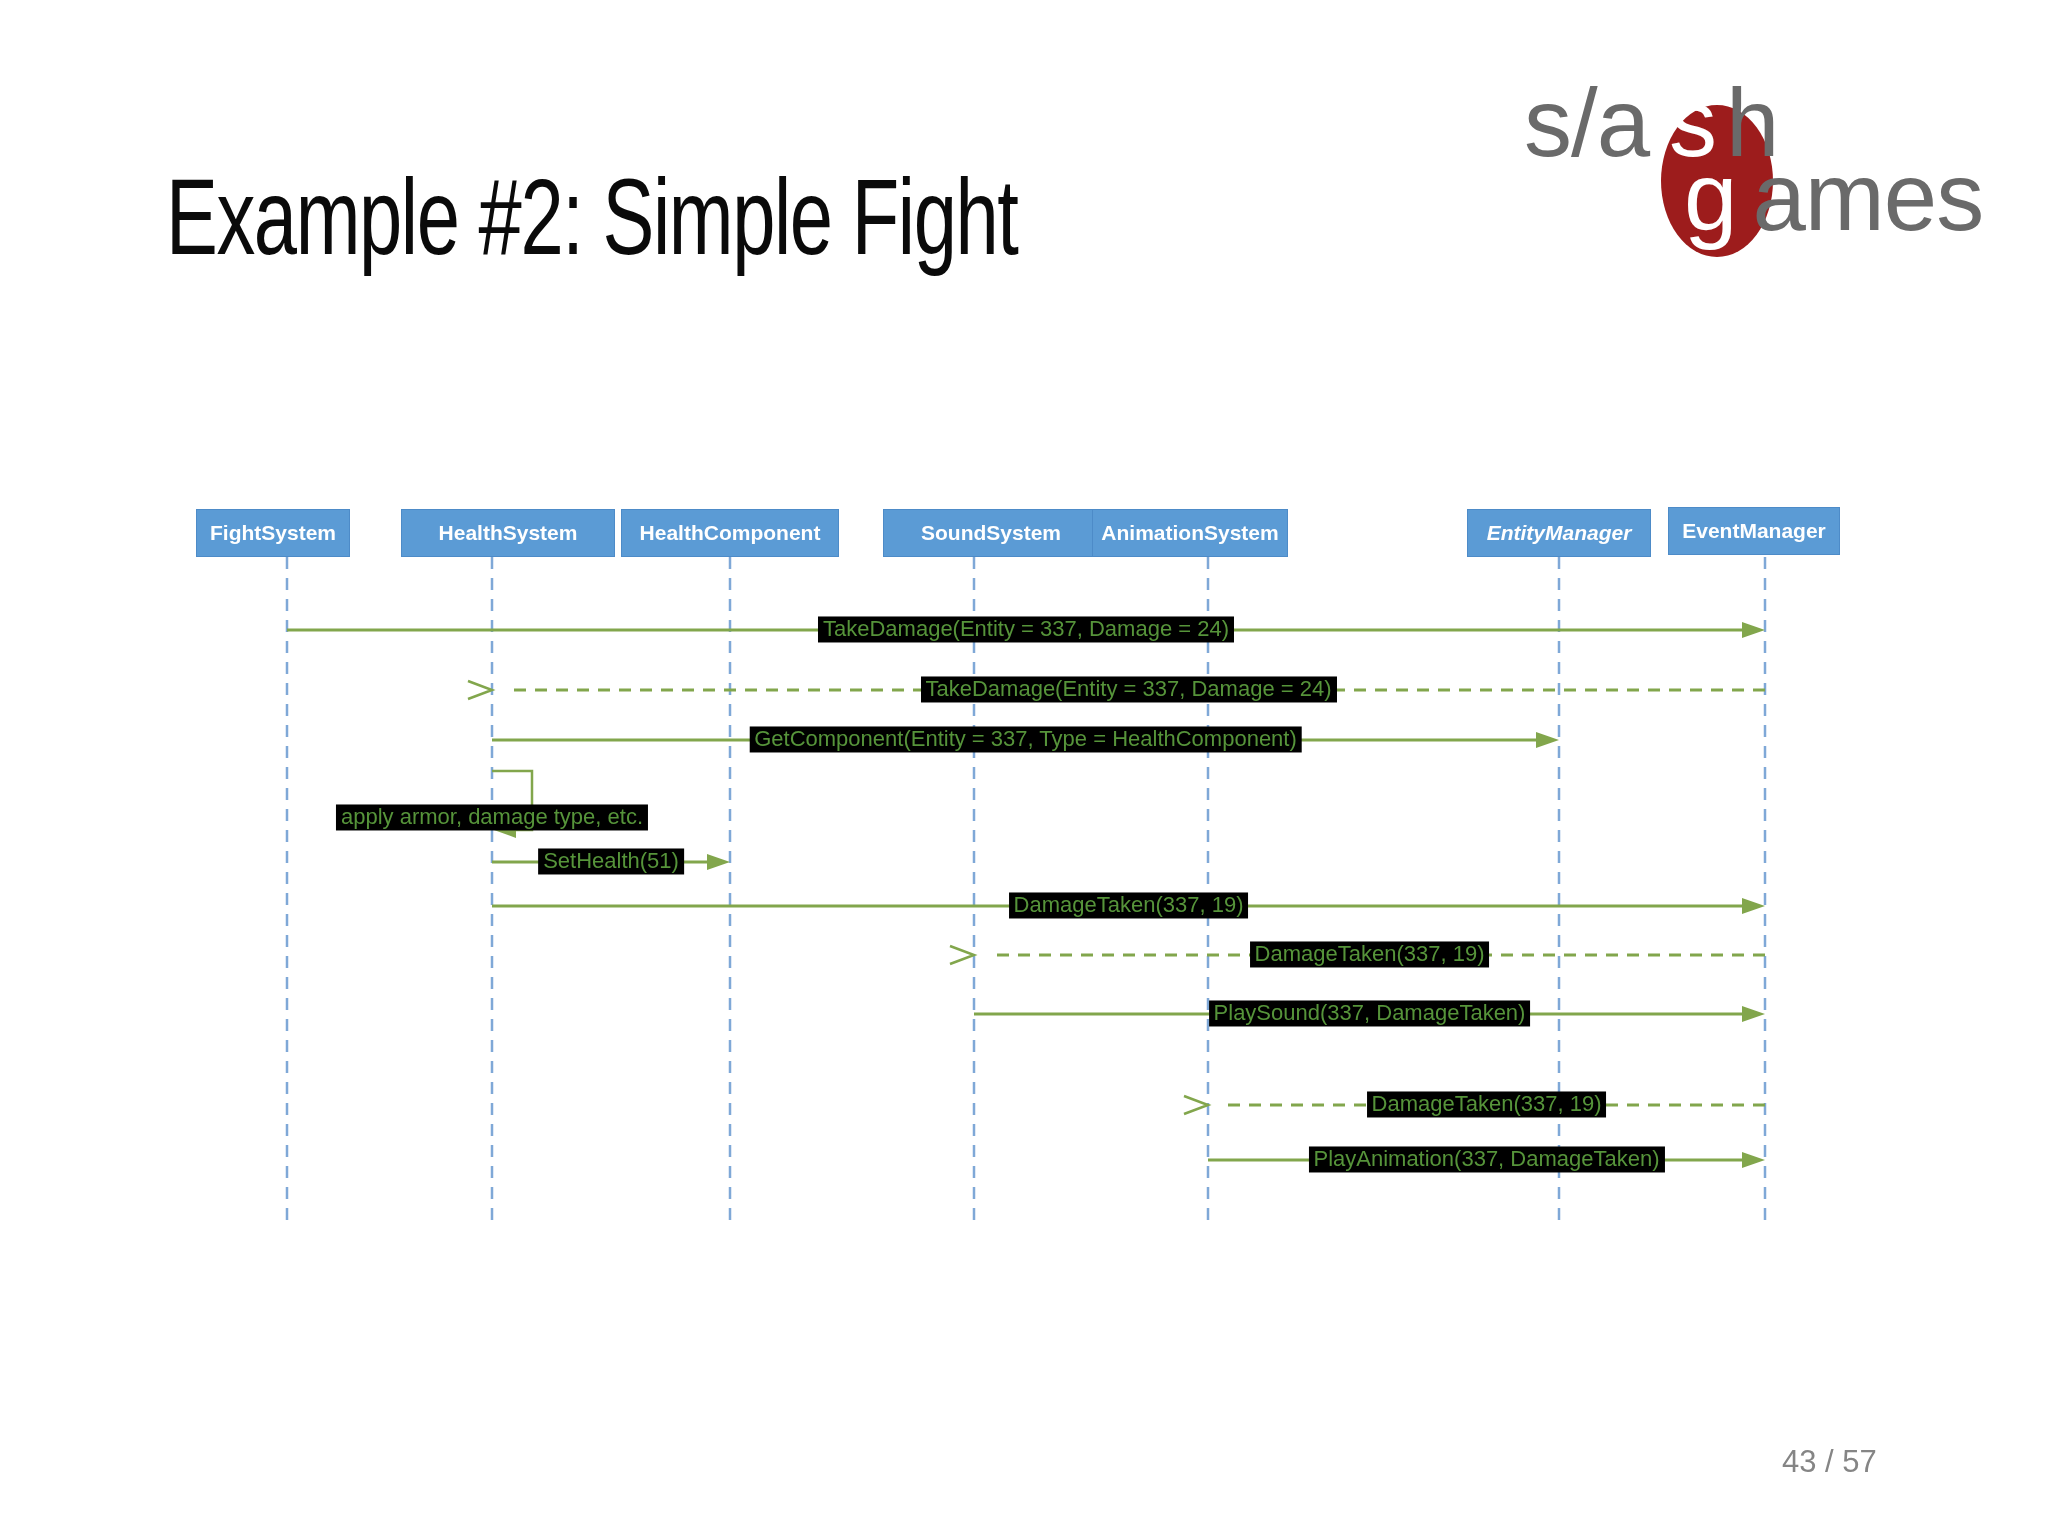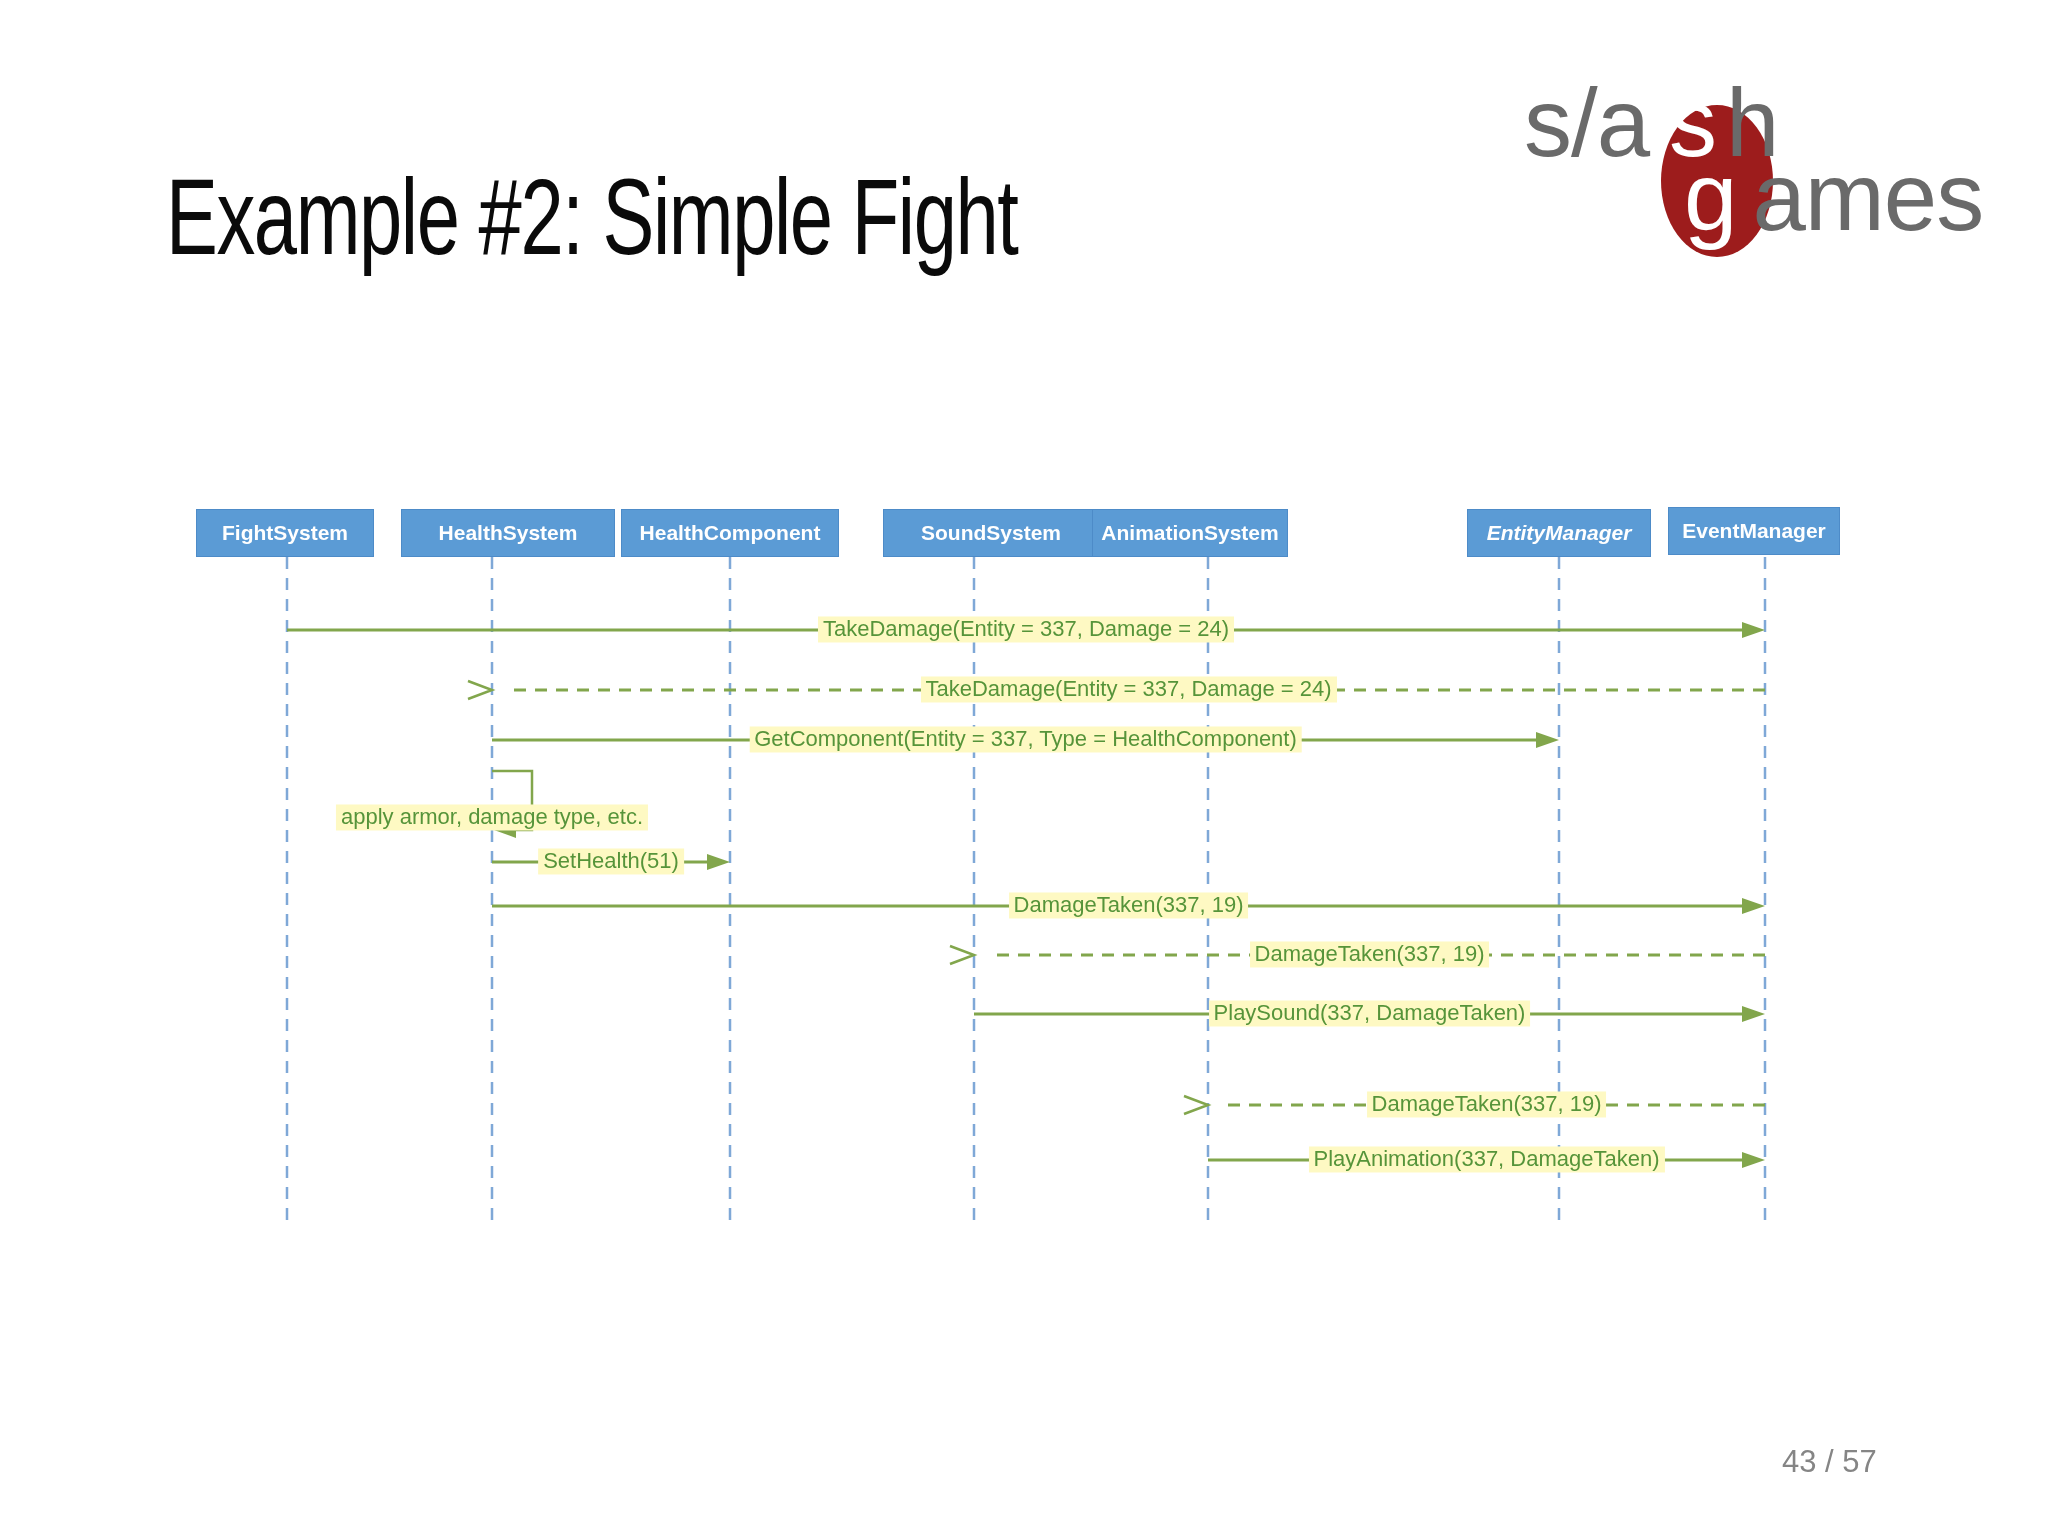--- a/index.html
+++ b/index.html
@@ -28,21 +28,21 @@
   
   #diagram-layer{position:absolute;left:0;top:0;width:2048px;height:1536px;}
   #diagram-svg{position:absolute;left:0;top:0;}
   .pbox{
     position:absolute;height:48px;background:#5b9bd5;border:1px solid #4d8bc8;
     box-sizing:border-box;color:#ffffff;font-size:21px;font-weight:bold;
     text-align:center;line-height:46px;white-space:nowrap;
   }
   .mlabel{
     position:absolute;transform:translate(-50%,-52%);
-    background:#fef9c3;padding:0 5px;white-space:nowrap;
+    background:#000000;padding:0 5px;white-space:nowrap;
     font-size:22px;color:#56943a;
   }
   .page-number{
     position:absolute;left:1782px;top:1444px;
     font-size:31px;color:#858585;white-space:nowrap;
   }
 </style>
 </head>
 <body>
 
@@ -87,21 +87,21 @@
     <span class="mlabel" style="left: 1026px; top: 630px;">TakeDamage(Entity = 337, Damage = 24)</span>
     <span class="mlabel" style="left: 1128.5px; top: 690px;">TakeDamage(Entity = 337, Damage = 24)</span>
     <span class="mlabel" style="left: 1025.5px; top: 740px;">GetComponent(Entity = 337, Type = HealthComponent)</span>
     <span class="mlabel" style="left: 492px; top: 818px;">apply armor, damage type, etc.</span>
     <span class="mlabel" style="left: 611px; top: 862px;">SetHealth(51)</span>
     <span class="mlabel" style="left: 1128.5px; top: 906px;">DamageTaken(337, 19)</span>
     <span class="mlabel" style="left: 1369.5px; top: 955px;">DamageTaken(337, 19)</span>
     <span class="mlabel" style="left: 1369.5px; top: 1014px;">PlaySound(337, DamageTaken)</span>
     <span class="mlabel" style="left: 1486.5px; top: 1105px;">DamageTaken(337, 19)</span>
     <span class="mlabel" style="left: 1486.5px; top: 1160px;">PlayAnimation(337, DamageTaken)</span>
-    <div class="pbox" style="left: 196px; top: 509px; width: 178px;">FightSystem</div>
+    <div class="pbox" style="left: 196px; top: 509px; width: 154px;">FightSystem</div>
     <div class="pbox" style="left: 401px; top: 509px; width: 214px;">HealthSystem</div>
     <div class="pbox" style="left: 621px; top: 509px; width: 218px;">HealthComponent</div>
     <div class="pbox" style="left: 883px; top: 509px; width: 216px;">SoundSystem</div>
     <div class="pbox" style="left: 1092px; top: 509px; width: 196px;">AnimationSystem</div>
     <div class="pbox" style="left: 1467px; top: 509px; width: 184px; font-style: italic;">EntityManager</div>
     <div class="pbox" style="left: 1668px; top: 507px; width: 172px;">EventManager</div>
   </div>
 
 <div class="page-number">43 / 57</div>
 

